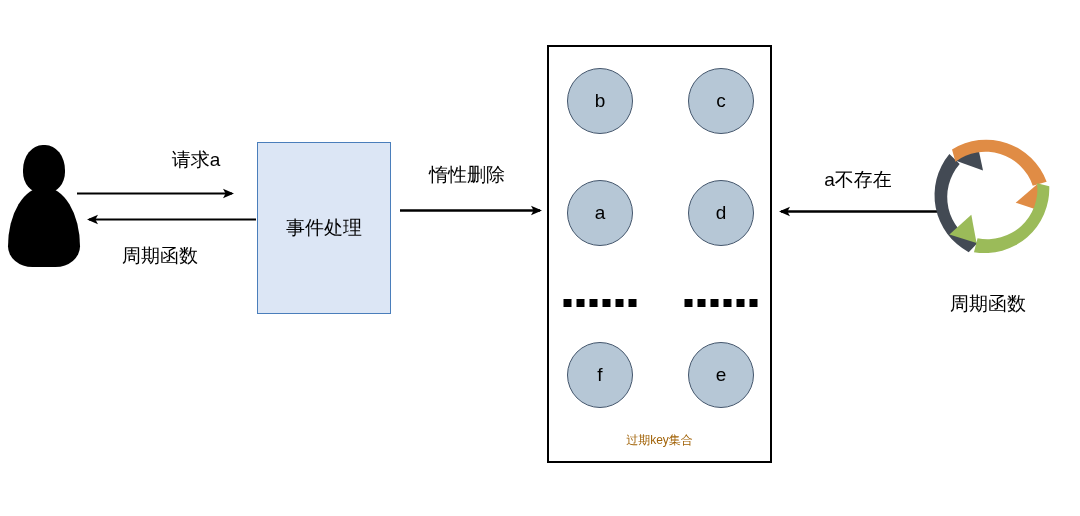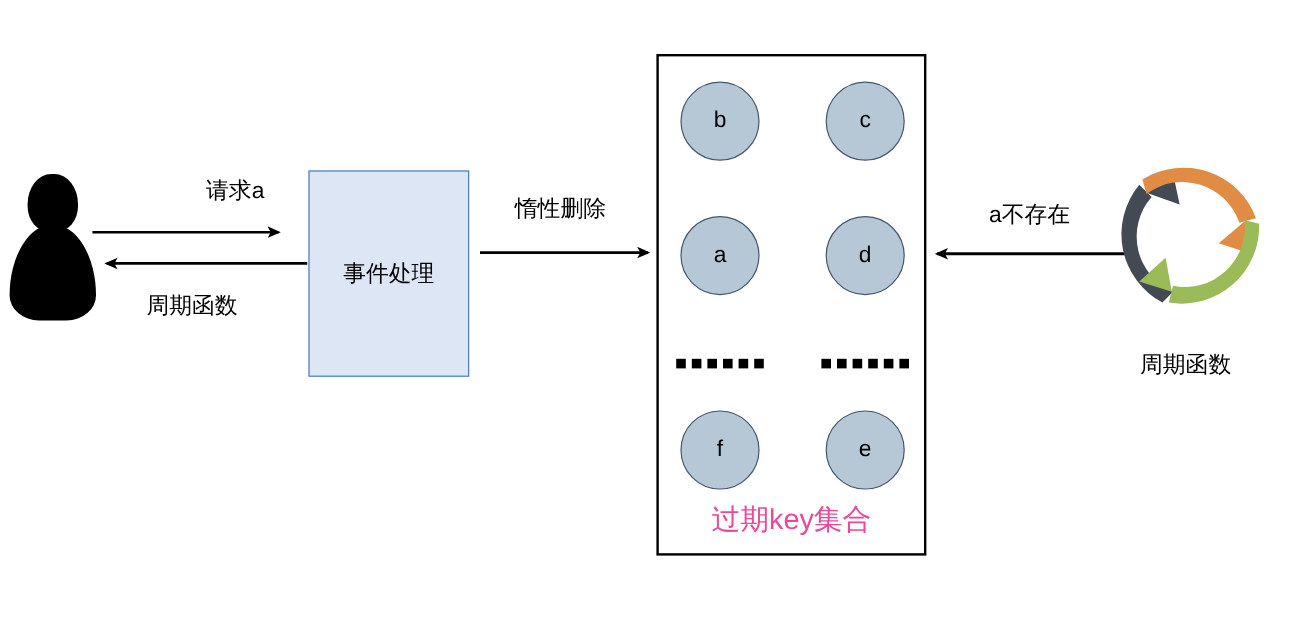--- a/index.html
+++ b/index.html
@@ -114,22 +114,22 @@
   .dots-group .dot {
     width: 8px;
     height: 8px;
     background: #000000;
   }
   .keyset-caption {
     position: absolute;
     left: 50%;
     transform: translateX(-50%);
     bottom: 12px;
-    font-size: 24px;
-    color: #ec4899;
+    font-size: 12px;
+    color: #a16207;
     white-space: nowrap;
   }
 
   
   .cycle-icon {
     position: absolute;
     left: 928px;
     top: 134px;
     width: 124px;
     height: 124px;

